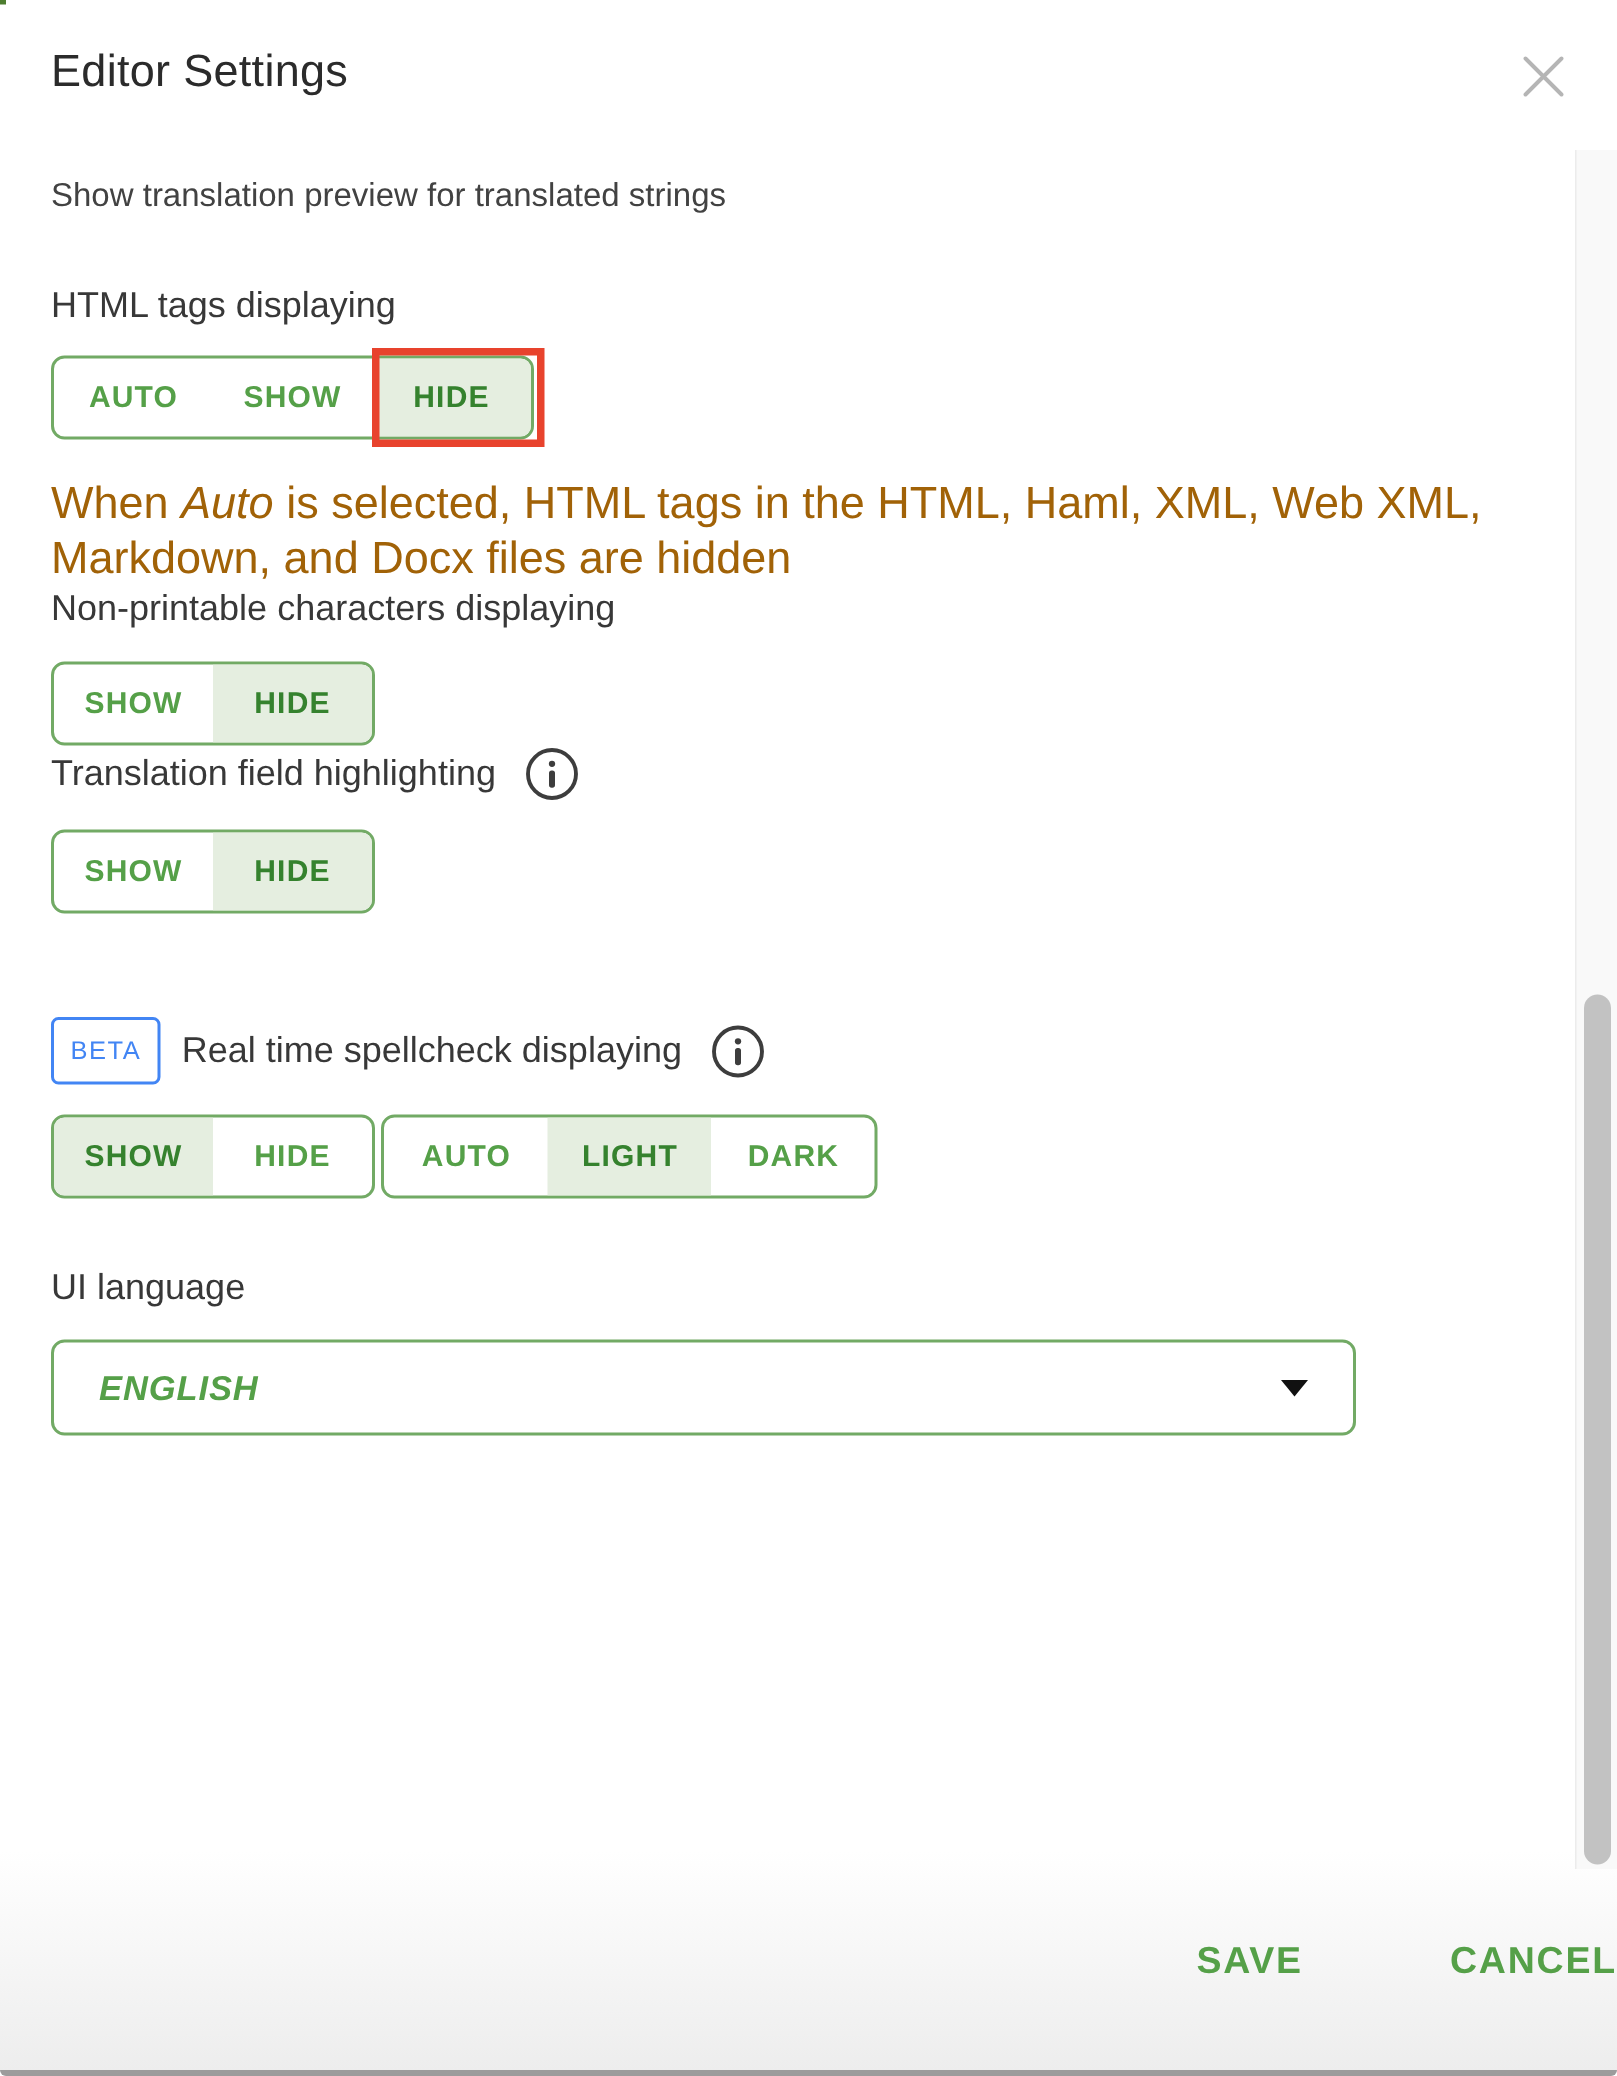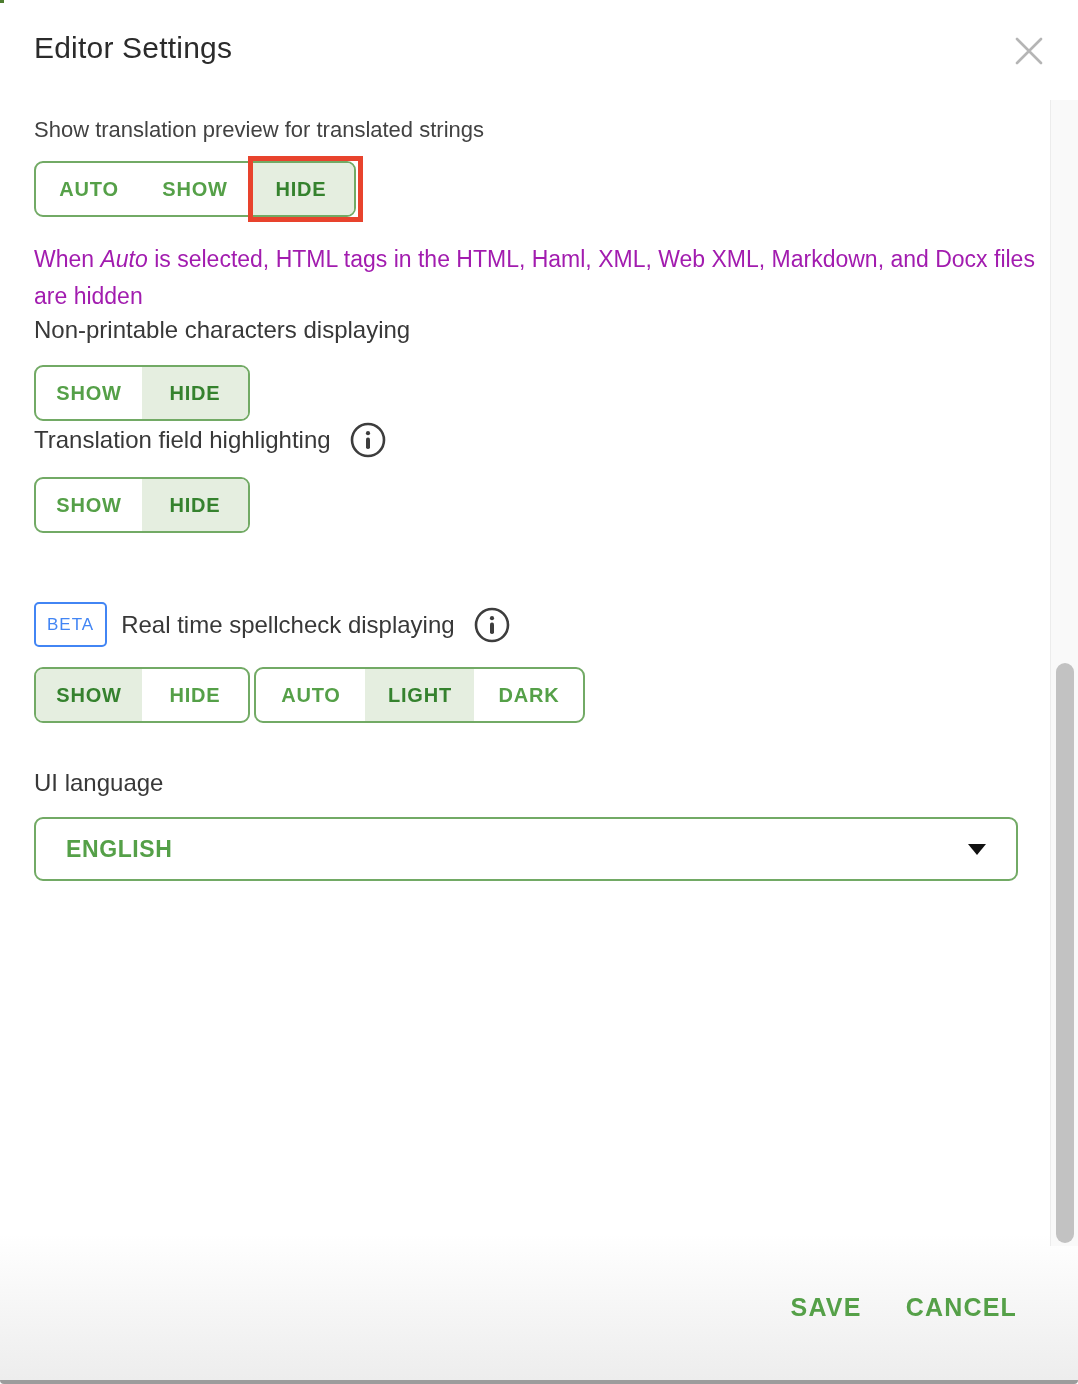--- a/index.html
+++ b/index.html
@@ -35,21 +35,21 @@
   }
   .section-label {
     font-size: 24px; font-weight: 400; color: #383838;
     margin: 0; line-height: 30px;
   }
   .label-row { display: flex; align-items: center; gap: 14px; }
   .m-sec0 { margin-top: 46px; }
   .m-ctl0 { margin-top: 18px; }
   .desc {
     margin: 24px 0 0 0; width: 1012px;
-    font-size: 23px; line-height: 37px; color: #a21caf;
+    font-size: 30px; line-height: 37px; color: #a16207;
   }
   .m-sec1 { }
   .m-ctl1 { margin-top: 20px; }
   .m-sec2 { }
   .m-ctl2 { margin-top: 18px; }
   .m-sec3 { margin-top: 69px; }
   .m-ctl3 { margin-top: 15px; }
   .m-sec4 { margin-top: 66px; }
   .m-ctl4 { margin-top: 20px; }
   .m-sec5 { margin-top: 45px; }
@@ -84,41 +84,41 @@
   }
   .badge {
     display: inline-flex; align-items: center; justify-content: center;
     border: 2px solid var(--beta-blue); color: var(--beta-blue);
     border-radius: 5px; height: 45px; padding: 0 11px;
     font-size: 17px; font-weight: 500; letter-spacing: 1px;
   }
   .info-wrap { display: flex; align-items: center; margin-left: 4px; }
 
   .dropdown {
-    width: 984px; height: 64px;
+    width: 870px; height: 64px;
     border: 2.5px solid var(--border-green); border-radius: 9px;
     display: flex; align-items: center; justify-content: space-between;
-    padding: 14px 30px; cursor: pointer; background: #fff;
+    padding: 14px 30px; cursor: pointer; background: #fff; font-style: italic;
   }
   .dropdown-value {
     font-size: 23px; font-weight: 700; letter-spacing: 0.6px;
     color: var(--accent-green);
   }
   .caret-down {
     width: 0; height: 0;
     border-left: 9px solid transparent;
     border-right: 9px solid transparent;
     border-top: 11px solid #111111;
   }
 
   .footer {
     position: absolute; left: 0; right: 0; bottom: 4px; height: 146px;
     background: linear-gradient(180deg, rgba(255,255,255,0) 0%, #ededed 100%);
     display: flex; align-items: center; justify-content: flex-end;
-    gap: 44px; padding-right: 61px;
+    gap: 98px; 
   }
   .text-btn {
     background: none; border: none; cursor: pointer;
     font-family: inherit;
     font-size: 25px; font-weight: 700; letter-spacing: 1.2px;
     color: var(--accent-green); padding: 0;
   }
   .bottom-edge {
     position: absolute; bottom: 0; left: 0; right: 0; height: 4px;
     background: #9c9c9c; border-radius: 0 0 8px 8px;
@@ -151,20 +151,21 @@
       <path d="M7 7 L31 31 M31 7 L7 31" stroke="#b5b5b5" stroke-width="2.6" stroke-linecap="round"></path>
     </svg>
   </span>
 </div>
 
 <div class="content">
 
   <p class="intro">Show translation preview for translated strings</p>
 
   
+  <h2 class="section-label m-sec0">HTML tags displaying</h2>
   <div class="seg m-ctl0">
     <div class="seg-inner">
       <button class="seg-opt">AUTO</button>
       <button class="seg-opt">SHOW</button>
       <button class="seg-opt selected">HIDE</button>
     </div>
     <div class="red-box" style="left:212px;"></div>
   </div>
   <p class="desc"><span>When </span><i>Auto</i><span> is selected, HTML tags in the HTML, Haml, XML, Web XML, Markdown, and Docx files are hidden</span></p>
 

